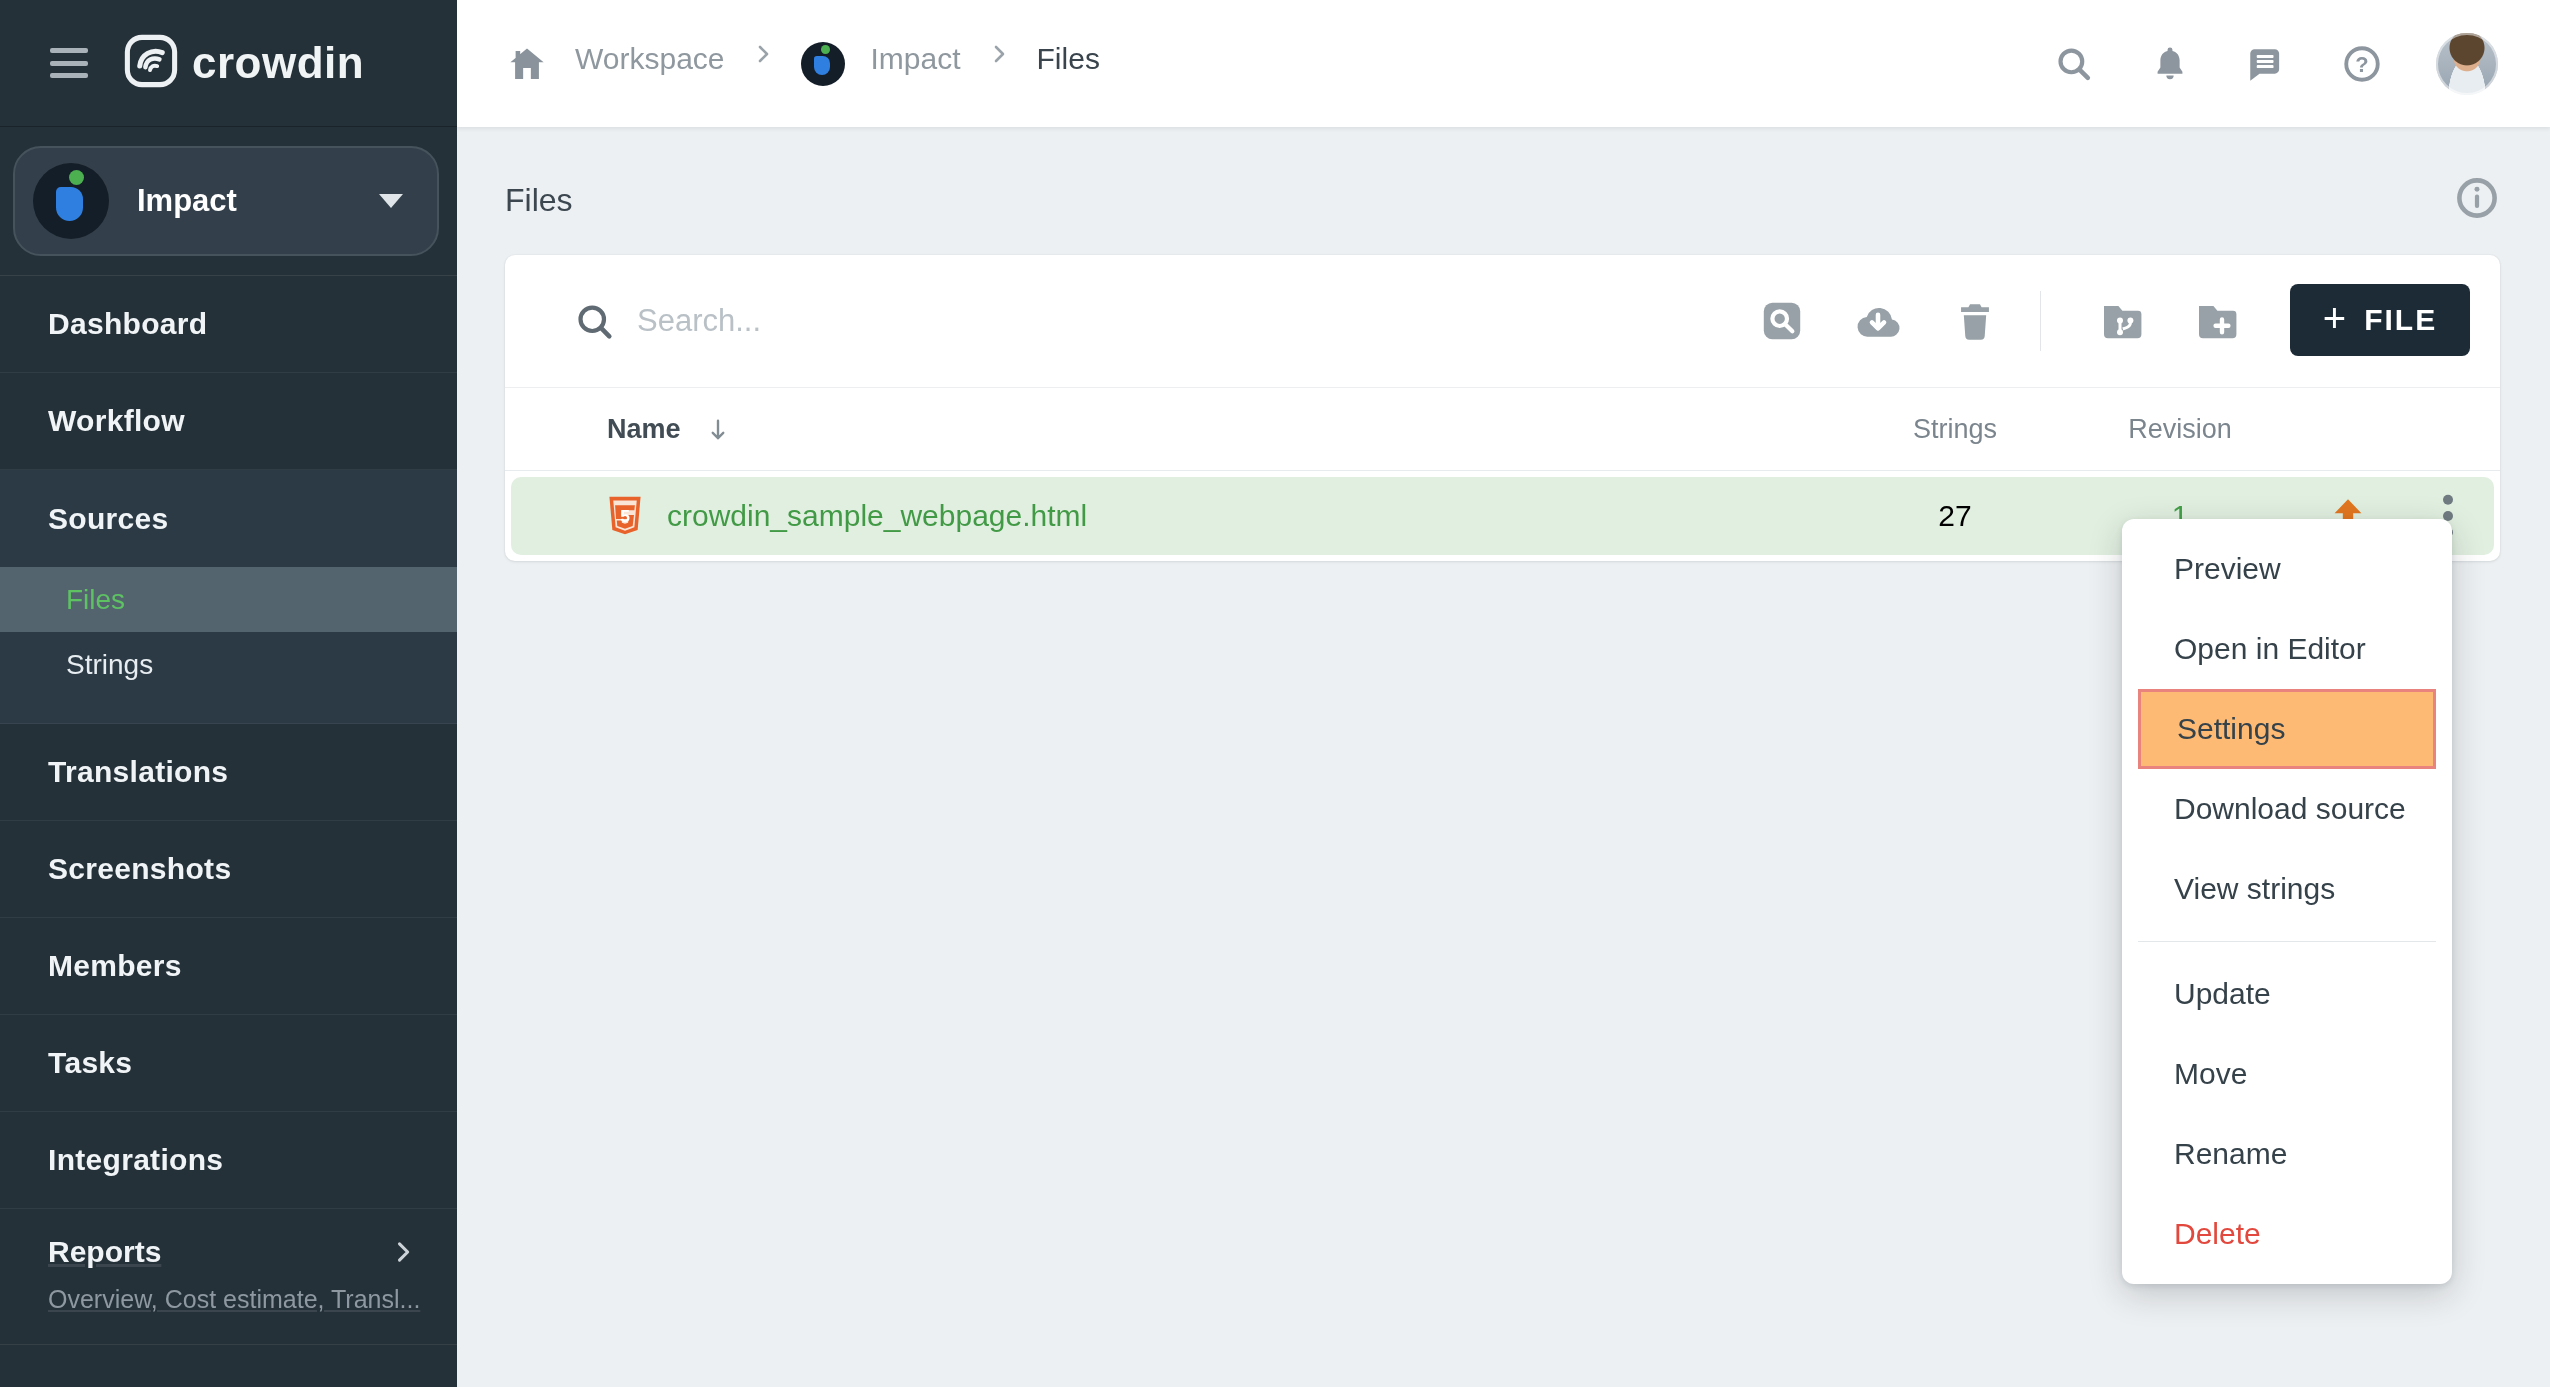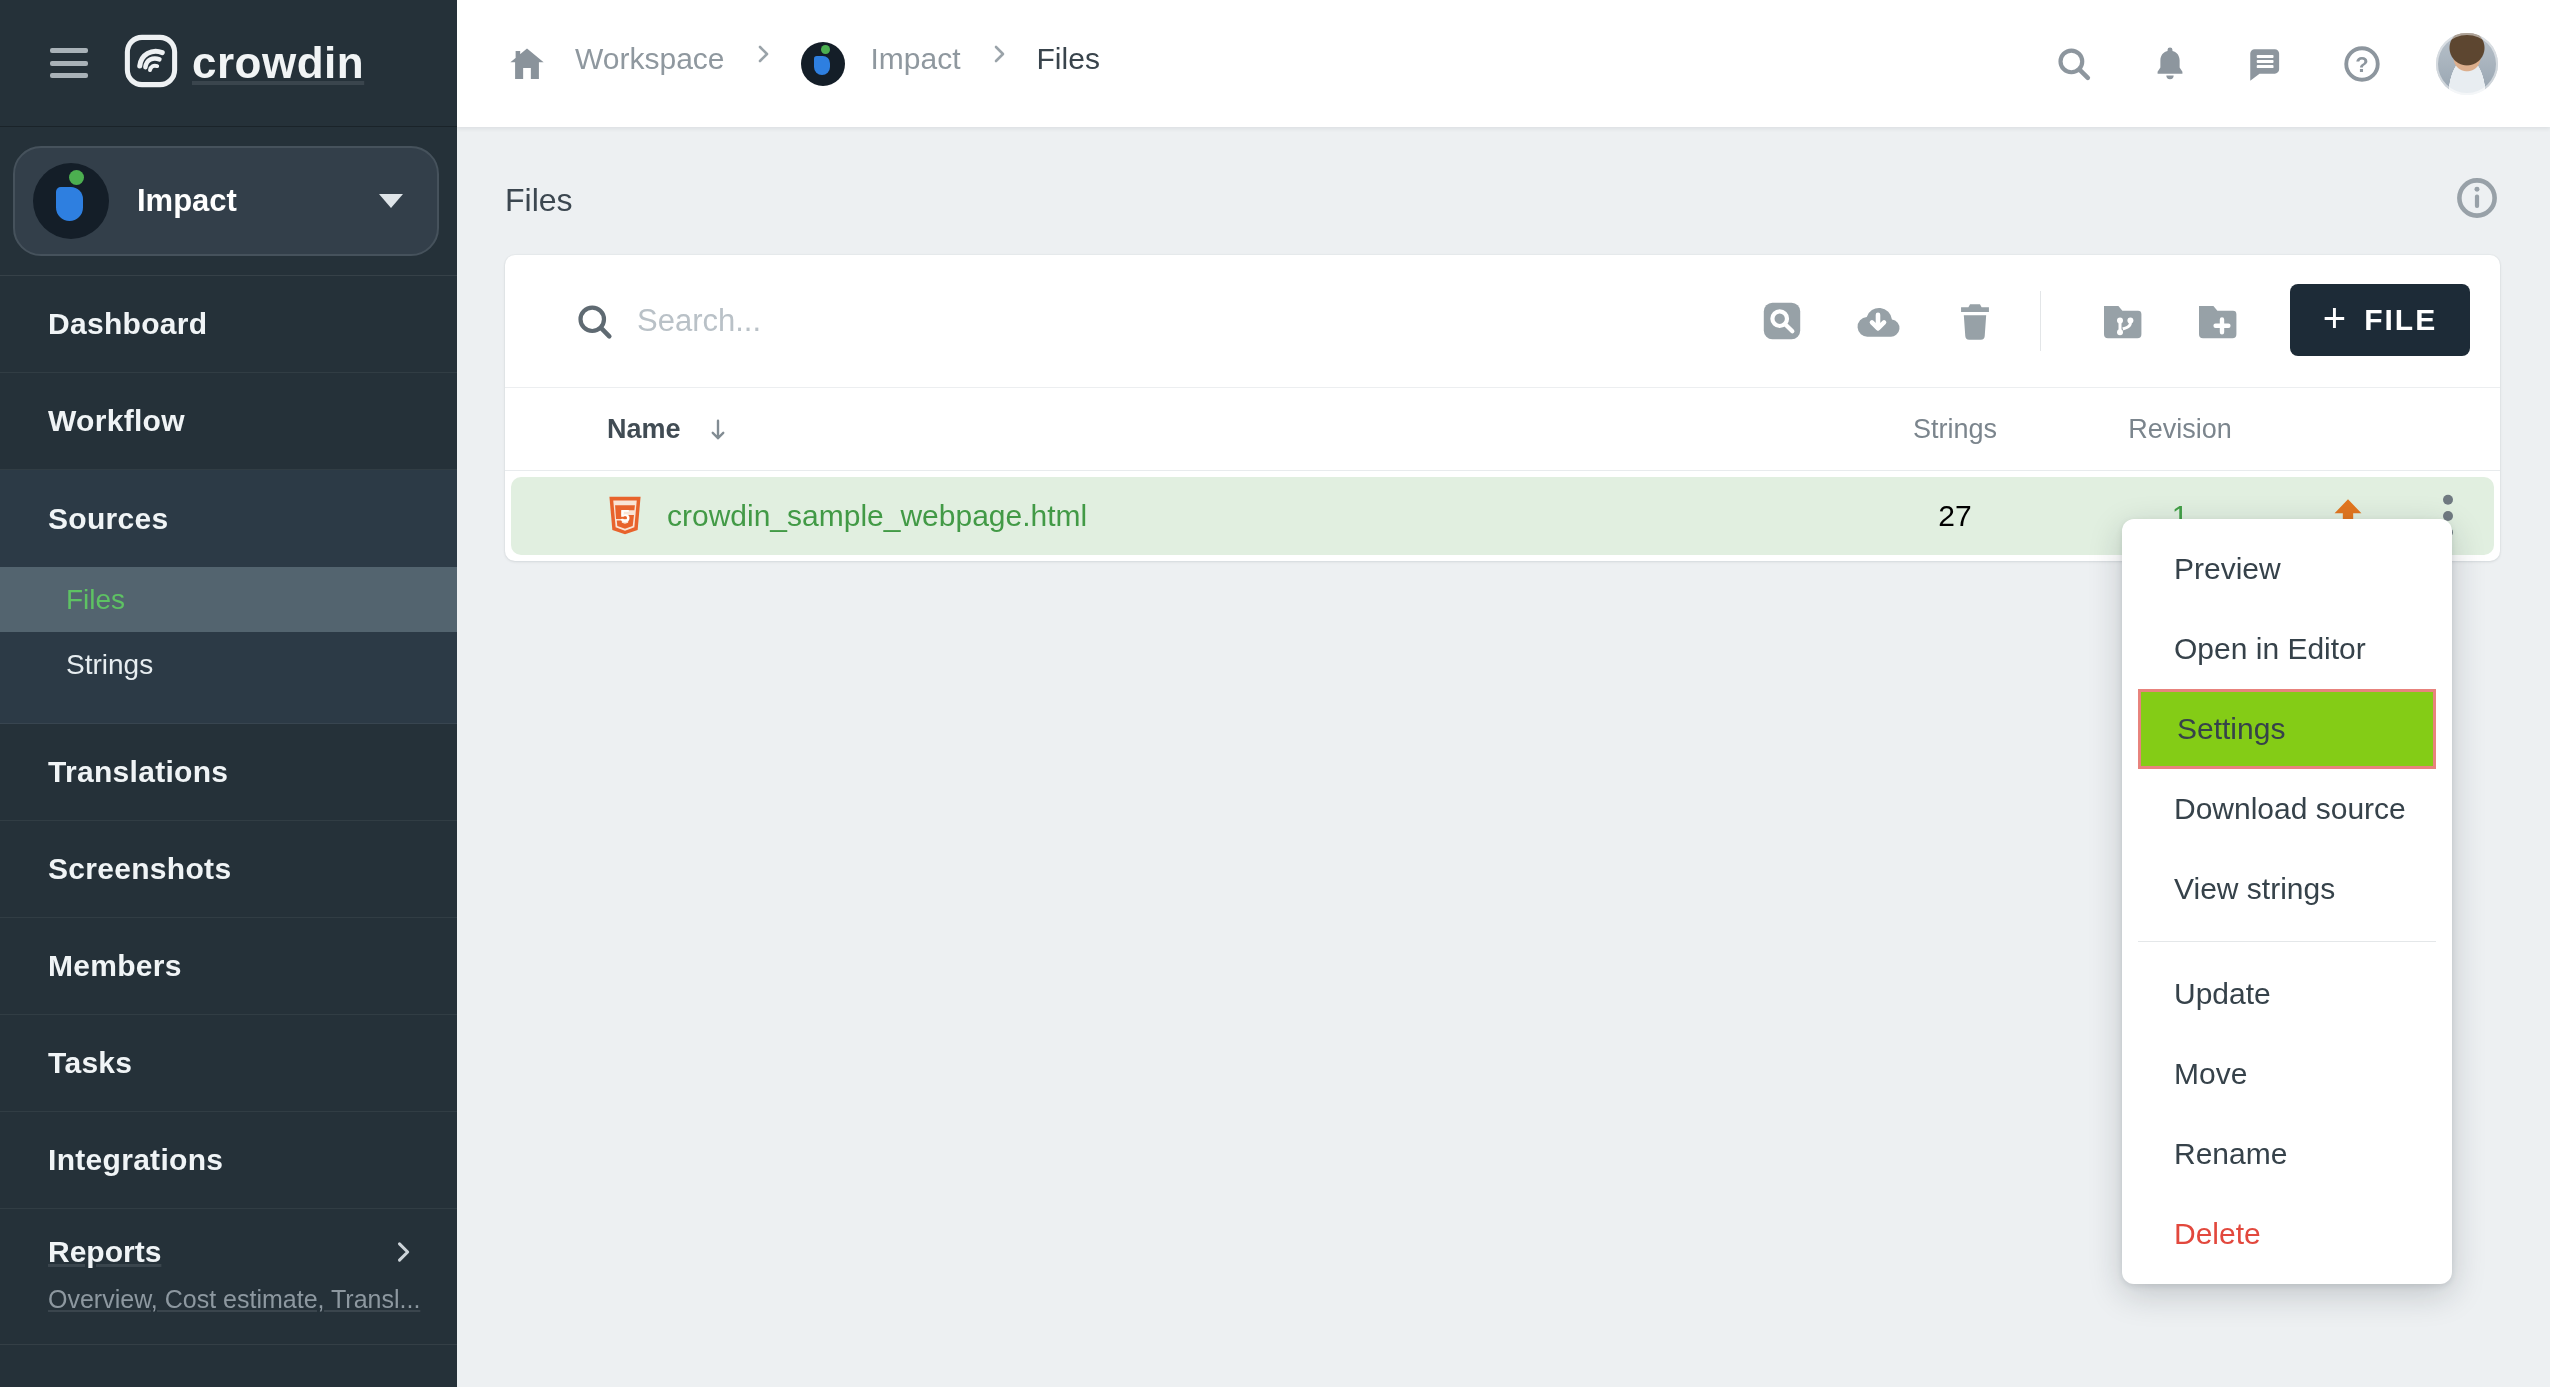--- a/index.html
+++ b/index.html
@@ -5,21 +5,21 @@
   * { margin:0; padding:0; box-sizing:border-box; }
   html,body { width:2550px; height:1387px; }
   body {
     position:relative; overflow:hidden;
     background:#edf0f2;
     font-family:"Liberation Sans", sans-serif;
     color:#3a454d;
   }
   
   .sidebar { position:absolute; left:0; top:0; width:457px; height:1387px; background:#253139; z-index:5; }
-  .logo-row { height:127px; display:flex; align-items:center; padding-left:50px; border-bottom:1px solid rgba(0,0,0,.28);text-decoration:underline; }
+  .logo-row { height:127px; display:flex; align-items:center; padding-left:50px; border-bottom:1px solid rgba(0,0,0,.28); }
   .hamburger { width:38px; height:30px; display:flex; flex-direction:column; justify-content:space-between; cursor:pointer; }
   .hamburger span { display:block; height:5px; border-radius:2px; background:#a9b2b8; }
   .logo-mark { margin-left:36px; }
   .logo-text { margin-left:14px; font-size:44px; font-weight:700; color:#f1f4f5; letter-spacing:.5px; }
 
   .selector-zone { height:149px; position:relative; border-bottom:1px solid rgba(255,255,255,.08); }
   .project-selector {
     position:absolute; left:13px; top:19px; width:426px; height:110px;
     background:#333f4a; border:2px solid #46525c; border-radius:28px;
     display:flex; align-items:center; padding:0 34px 0 18px; cursor:pointer;
@@ -84,21 +84,21 @@
   .fr-icon { position:absolute; left:92px; top:17px; }
   .fr-name { position:absolute; left:156px; top:0; height:78px; display:flex; align-items:center; font-size:30px; color:#429a46; }
   .fr-strings { position:absolute; left:1344px; width:200px; top:0; height:78px; display:flex; align-items:center; justify-content:center; font-size:30px; color:#000000; }
   .fr-revision { position:absolute; left:1569px; width:200px; top:0; height:78px; display:flex; align-items:center; justify-content:center; font-size:30px; color:#43a047; }
   .fr-update { position:absolute; left:1814px; top:16px; }
   .fr-kebab { position:absolute; left:1917px; top:14px; width:40px; height:50px; display:flex; align-items:center; justify-content:center; cursor:pointer; z-index:1; }
 
   
   .ctx-menu { position:absolute; left:2122px; top:519px; width:330px; background:#fff; border-radius:12px; box-shadow:0 10px 34px rgba(20,30,40,.20), 0 2px 6px rgba(20,30,40,.10); padding:10px 16px; z-index:20; }
   .ctx-item { height:80px; line-height:80px; padding-left:36px; font-size:30px; color:#36424a; cursor:pointer; }
-  .ctx-item.highlighted { background:#84cc16; border:3px solid #e8837d; line-height:74px; }
+  .ctx-item.highlighted { background:#fdba74; border:3px solid #e8837d; line-height:74px; }
   .ctx-item.danger { color:#e2483d; }
   .ctx-divider { height:1px; background:#e4e7e9; margin:12px 0; }
 </style>
 </head>
 <body>
 
 <div class="sidebar">
   <div class="logo-row">
     <div class="hamburger">
         <span></span>

